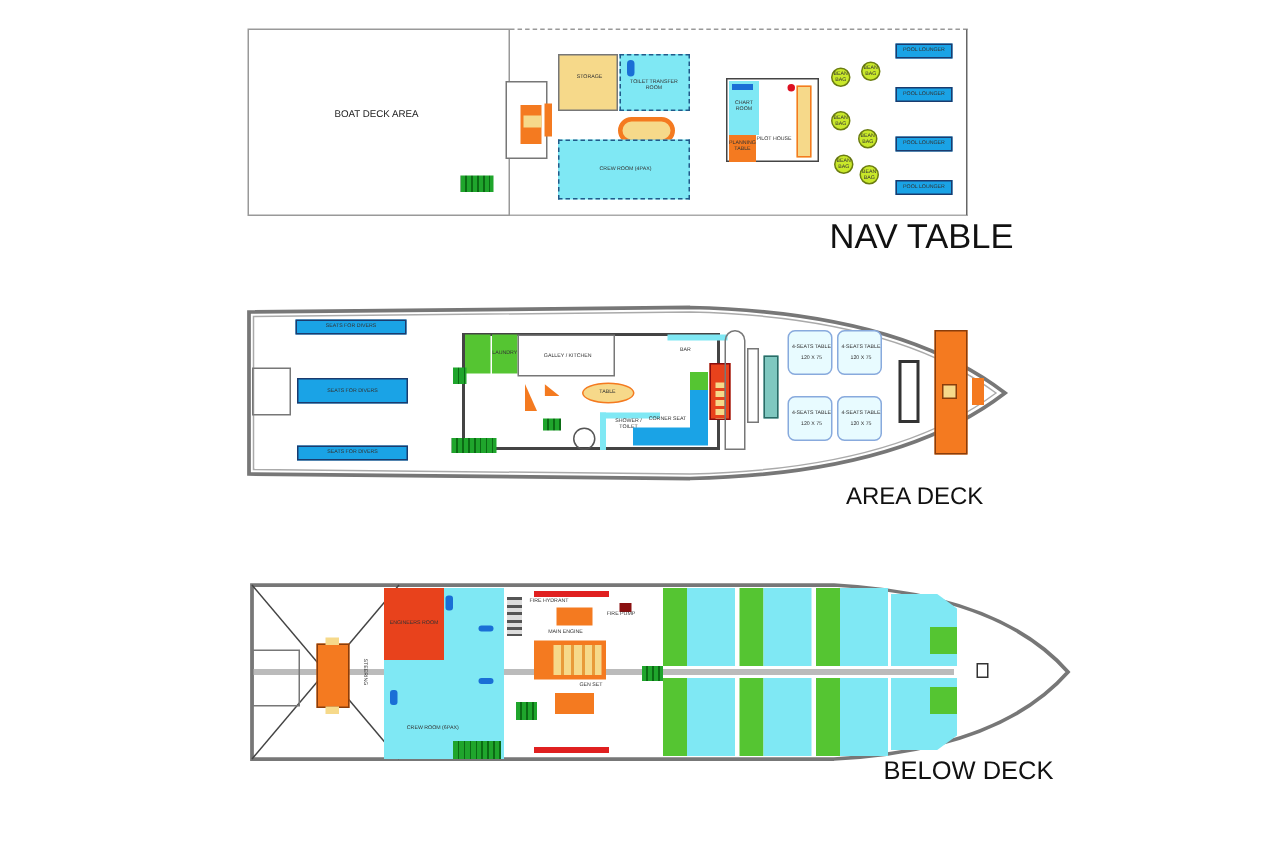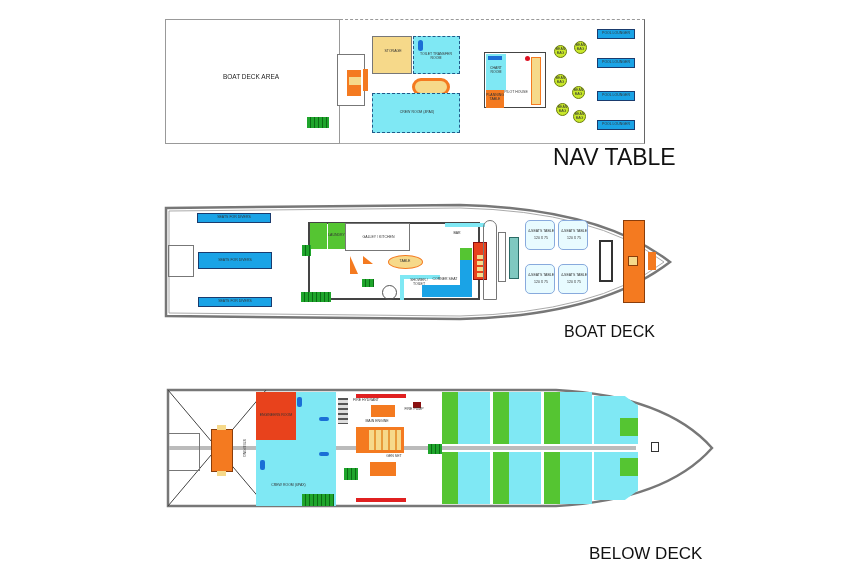--- a/index.html
+++ b/index.html
@@ -139,21 +139,21 @@
     <div class="abs tiny" style="left:0;top:8px;width:30px;height:5px;">4-SEATS TABLE</div>
     <div class="abs tiny" style="left:0;top:15px;width:30px;height:5px;">120 X 75</div>
   </div>
 
   <div class="abs wall" style="left:439px;top:40px;width:14px;height:42px;border-color:#333;border-width:2px;"></div>
 
   <div class="abs orange" style="left:463px;top:20px;width:22px;height:83px;border:1px solid #8a3d0a;"></div>
   <div class="abs tan" style="left:468px;top:56px;width:10px;height:10px;border:1px solid #8a3d0a;"></div>
   <div class="abs orange" style="left:488px;top:52px;width:8px;height:18px;"></div>
 </div>
-<div class="abs title" style="left:564px;top:323px;font-size:16px;">BOAT DECK</div>
+<div class="abs title" style="left:564px;top:323px;font-size:16px;">AREA DECK</div>
 
 <svg class="abs" style="left:166px;top:388px;" width="550" height="122" viewBox="0 0 550 122">
   <path d="M2 2 L390 2 Q500 8 546 60 Q500 112 390 118 L2 118 Z" fill="#fff" stroke="#777" stroke-width="2.5"></path>
   <line x1="2" y1="60" x2="470" y2="60" stroke="#bbb" stroke-width="4"></line>
   <line x1="2" y1="2" x2="100" y2="118" stroke="#444" stroke-width="1"></line>
   <line x1="2" y1="118" x2="100" y2="2" stroke="#444" stroke-width="1"></line>
 </svg>
 <div class="abs" style="left:166px;top:388px;width:550px;height:122px;">
   <div class="abs wall" style="left:2px;top:45px;width:32px;height:38px;"></div>
   <div class="abs orange" style="left:45px;top:41px;width:22px;height:43px;border:1px solid #8a3d0a;"></div>
@@ -198,13 +198,13 @@
   <div class="abs cyan" style="left:394px;top:4px;width:32px;height:52px;"></div>
   <div class="abs green" style="left:378px;top:64px;width:16px;height:52px;"></div>
   <div class="abs cyan" style="left:394px;top:64px;width:32px;height:52px;"></div>
   <div class="abs cyan" style="left:428px;top:8px;width:44px;height:48px;clip-path:polygon(0 0,70% 0,100% 20%,100% 100%,0 100%);"></div>
   <div class="abs cyan" style="left:428px;top:64px;width:44px;height:48px;clip-path:polygon(0 0,100% 0,100% 80%,70% 100%,0 100%);"></div>
   <div class="abs green" style="left:454px;top:30px;width:18px;height:18px;"></div>
   <div class="abs green" style="left:454px;top:70px;width:18px;height:18px;"></div>
   <div class="abs dgreen" style="left:262px;top:56px;width:14px;height:10px;"></div>
   <div class="abs" style="left:485px;top:54px;width:8px;height:10px;border:1px solid #333;"></div>
 </div>
-<div class="abs title" style="left:589px;top:504px;font-size:17px;margin-top:40px;">BELOW DECK</div>
+<div class="abs title" style="left:589px;top:504px;font-size:17px;">BELOW DECK</div>
 
 </body></html>

